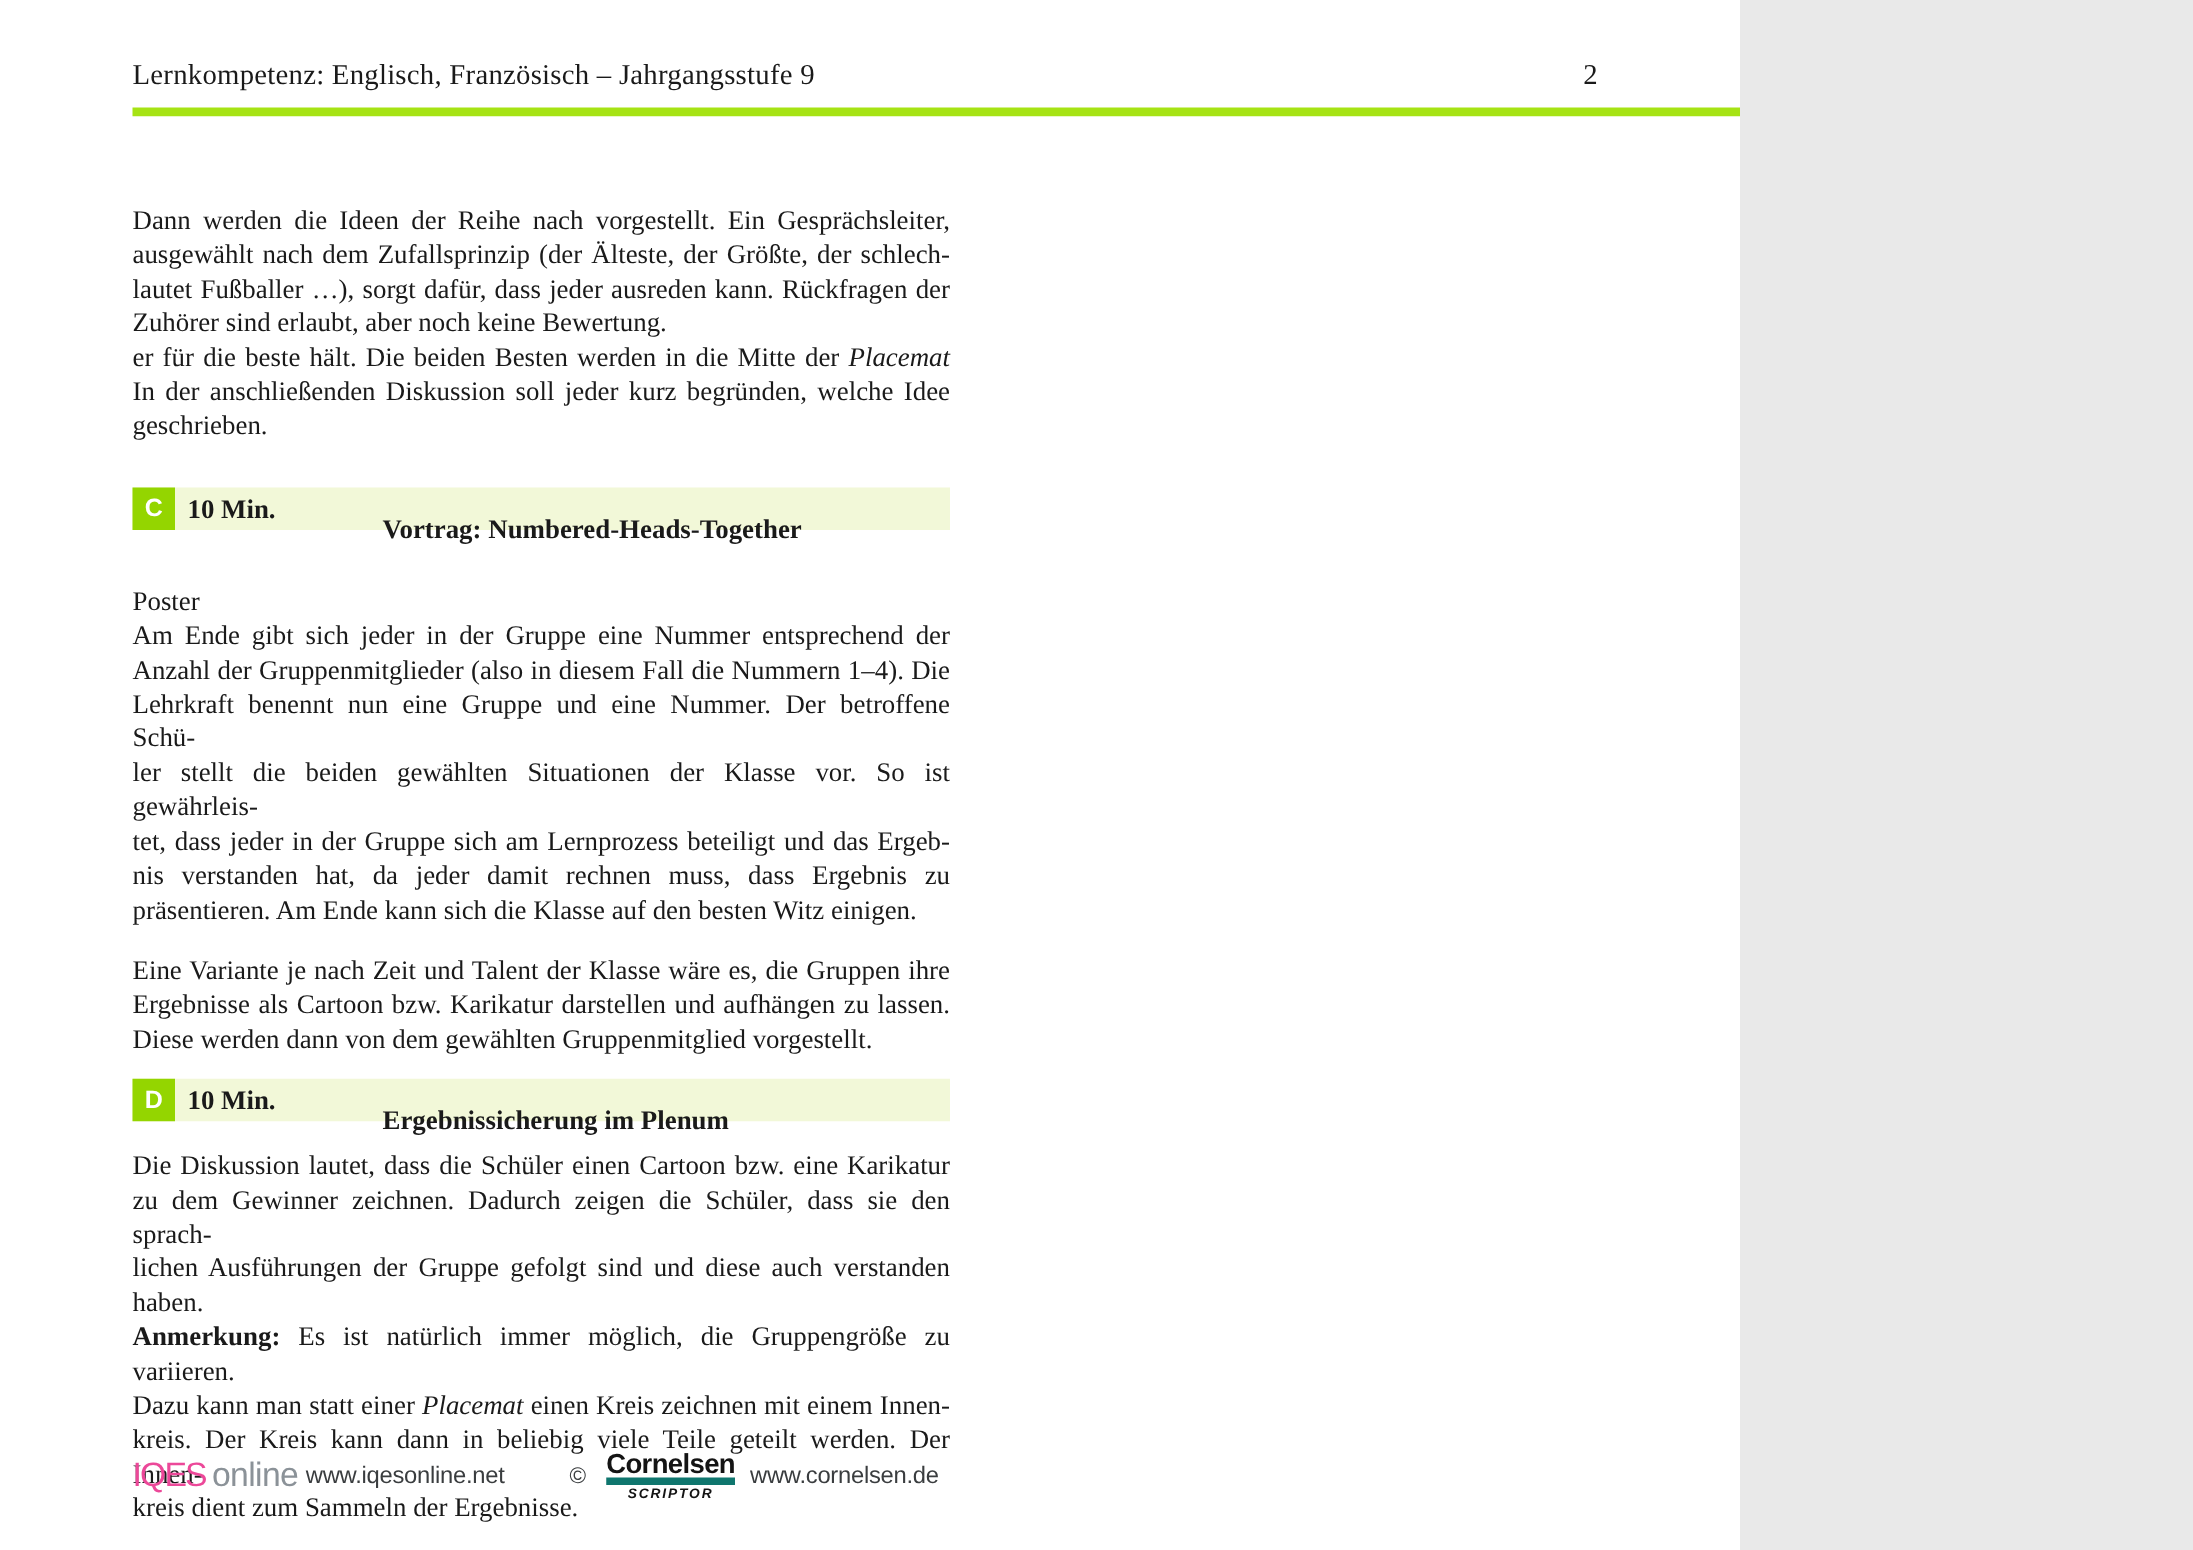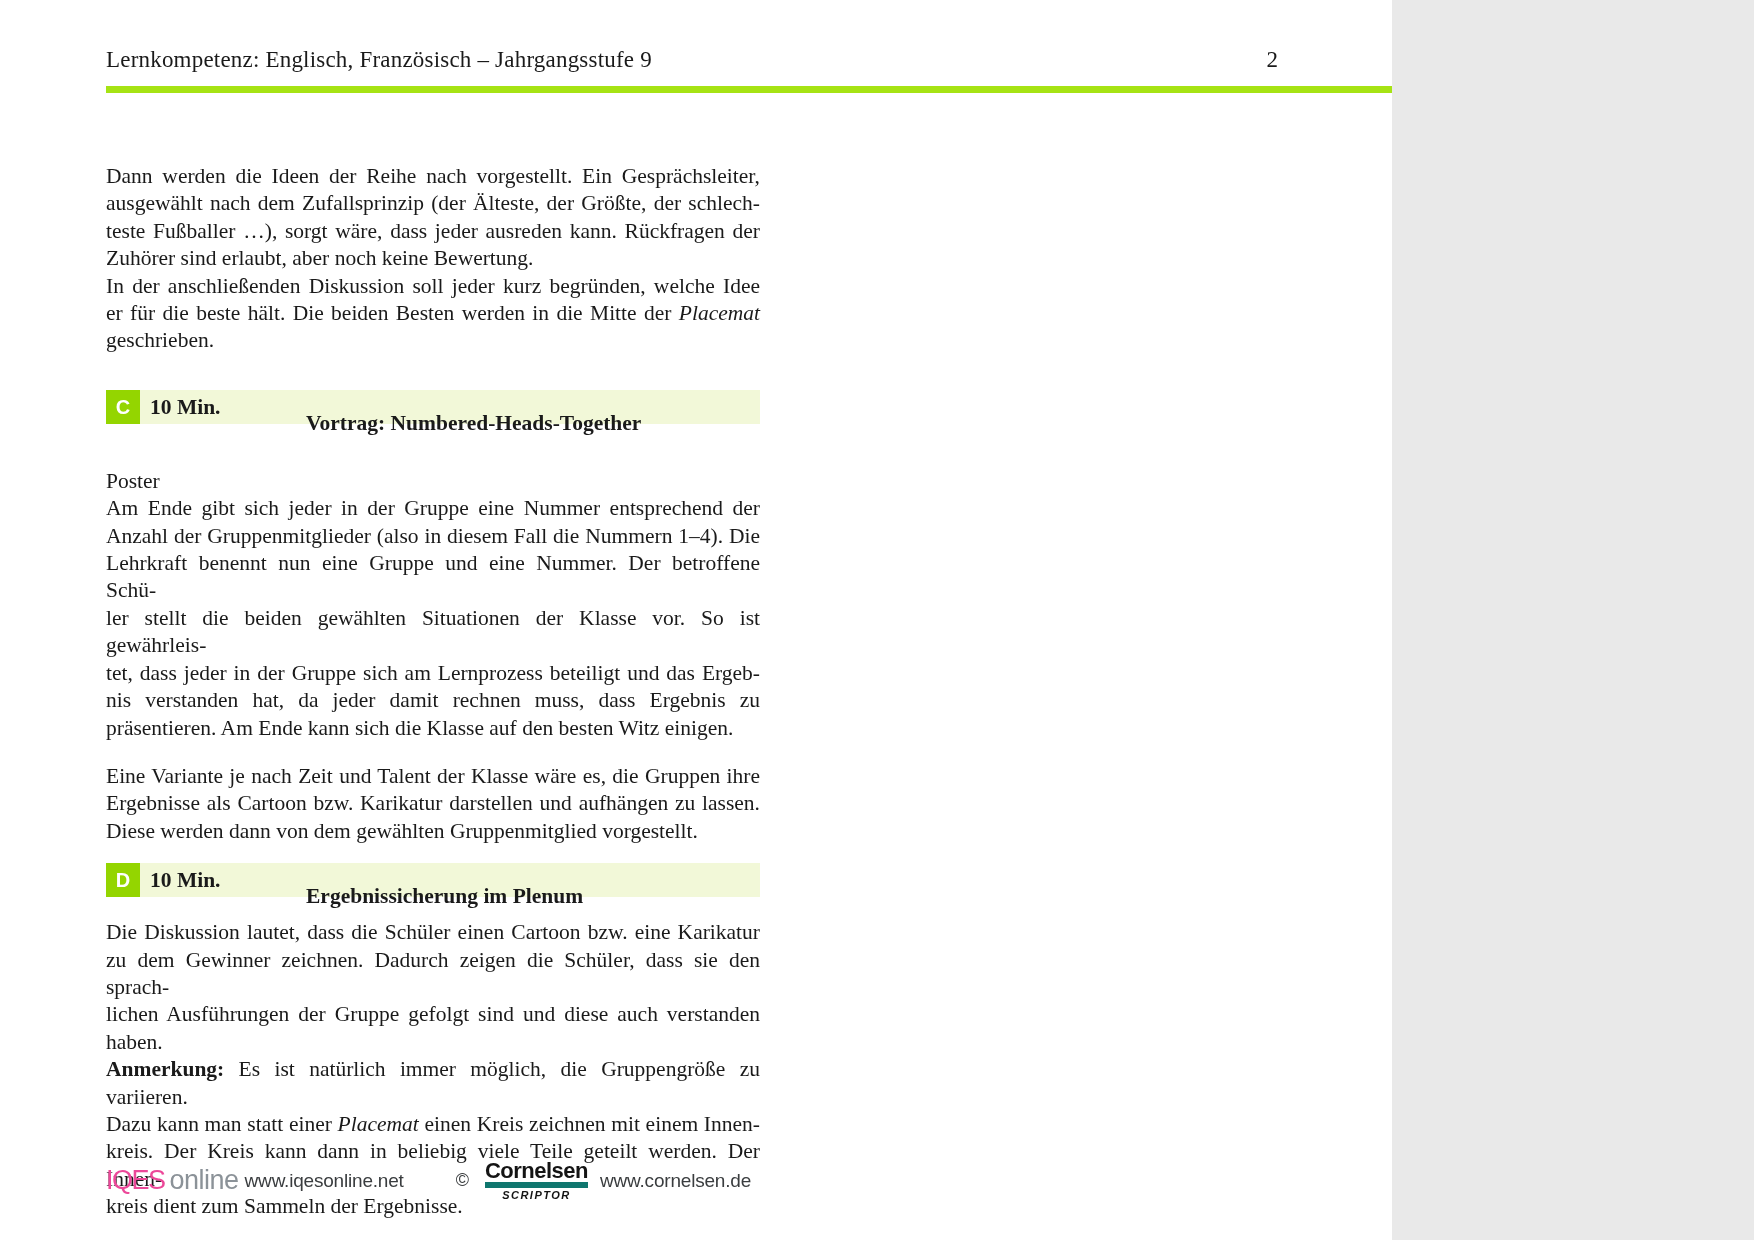--- a/index.html
+++ b/index.html
@@ -97,24 +97,24 @@
 <div class="page">
 
   <div class="header-title">Lernkompetenz: Englisch, Französisch – Jahrgangsstufe 9</div>
   <div class="page-number">2</div>
   <div class="rule"></div>
 
   <main class="column">
       <div class="paragraph">
         <div class="line just"><span>Dann werden die Ideen der Reihe nach vorgestellt. Ein Gesprächsleiter,</span></div>
         <div class="line just"><span>ausgewählt nach dem Zufallsprinzip (der Älteste, der Größte, der schlech-</span></div>
-        <div class="line just"><span>teste Fußballer …), sorgt wäre, dass jeder ausreden kann. Rückfragen der</span></div>
+        <div class="line just"><span>lautet Fußballer …), sorgt dafür, dass jeder ausreden kann. Rückfragen der</span></div>
         <div class="line"><span>Zuhörer sind erlaubt, aber noch keine Bewertung.</span></div>
+        <div class="line just"><span>er für die beste hält. Die beiden Besten werden in die Mitte der </span><span class="i">Placemat</span></div>
         <div class="line just"><span>In der anschließenden Diskussion soll jeder kurz begründen, welche Idee</span></div>
-        <div class="line just"><span>er für die beste hält. Die beiden Besten werden in die Mitte der </span><span class="i">Placemat</span></div>
         <div class="line"><span>geschrieben.</span></div>
       </div>
       <div class="section-bar">
     <span class="marker">C</span>
     <span class="time">10 Min.</span>
     <span class="sec-title">Vortrag: Numbered-Heads-Together</span>
   </div>
       <div class="paragraph">
         <div class="line"><span>Poster</span></div>
       </div>

